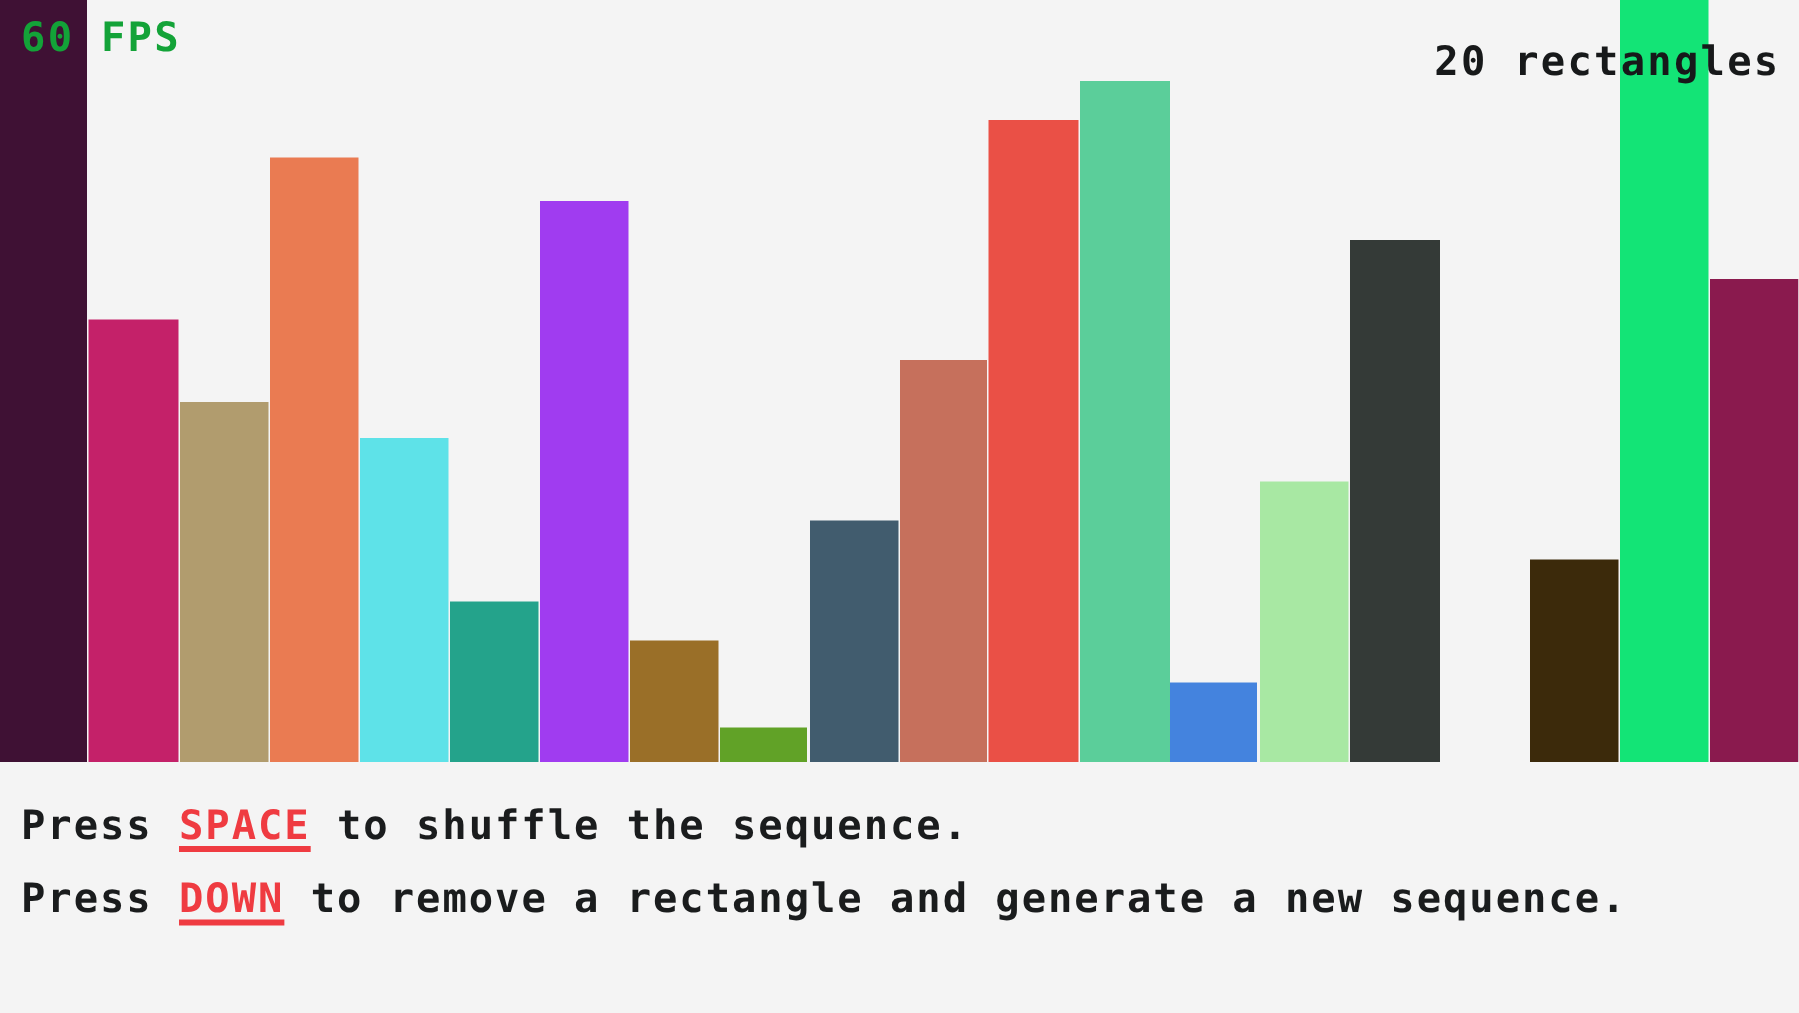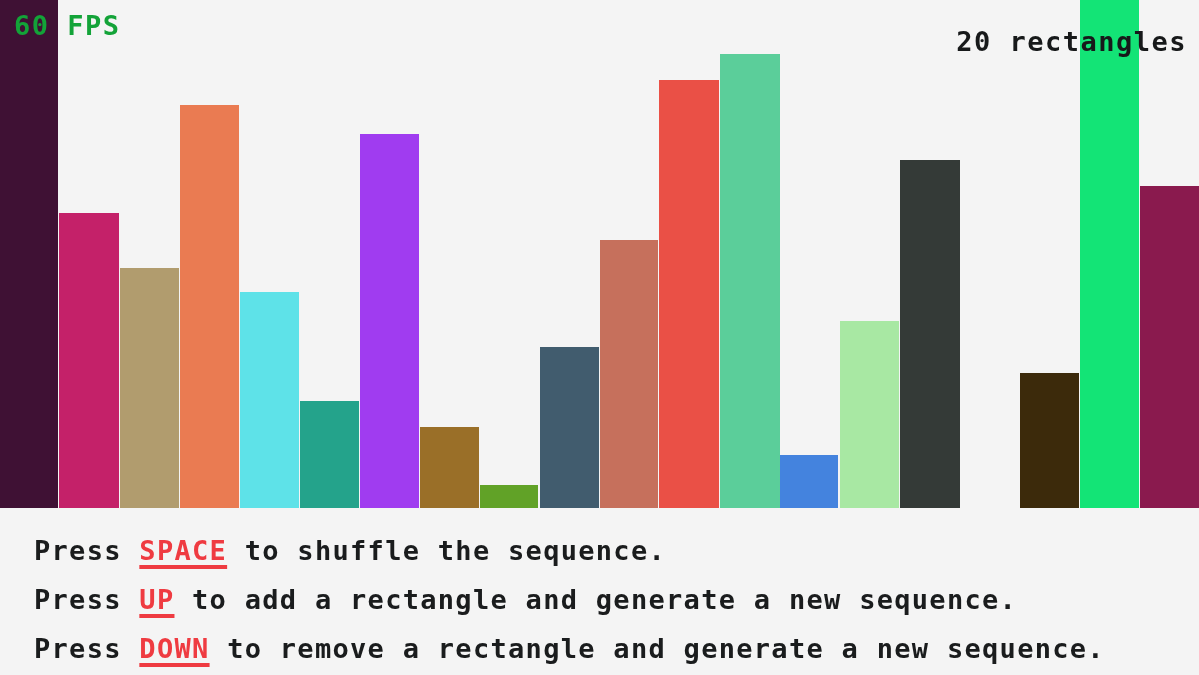--- a/index.html
+++ b/index.html
@@ -67,21 +67,20 @@
     box-sizing: border-box;
   }
   .instruction-line {
     font-family: "DejaVu Sans Mono", monospace;
     font-size: 27px;
     font-weight: bold;
     color: #1a1c1d;
     letter-spacing: 1.3px;
     line-height: 49px;
     white-space: nowrap;
-    margin-left: 20px;
   }
   .keycap {
     color: #ef3b41;
     text-decoration: underline;
     text-decoration-thickness: 4px;
     text-underline-offset: 5px;
   }
 </style>
 </head>
 <body>
@@ -115,25 +114,20 @@
   <div class="hud" id="rect-counter">20 rectangles</div>
 
   <div id="instructions">
 
     <div class="instruction-line">
       <span>Press </span>
       <span class="keycap">SPACE</span>
       <span> to shuffle the sequence.</span>
     </div>
 
-    <div class="instruction-line">
-      <span>Press </span>
-      <span class="keycap">UP</span>
-      <span> to add a rectangle and generate a new sequence.</span>
-    </div>
 
     <div class="instruction-line">
       <span>Press </span>
       <span class="keycap">DOWN</span>
       <span> to remove a rectangle and generate a new sequence.</span>
     </div>
 
   </div>
 </div>
 

